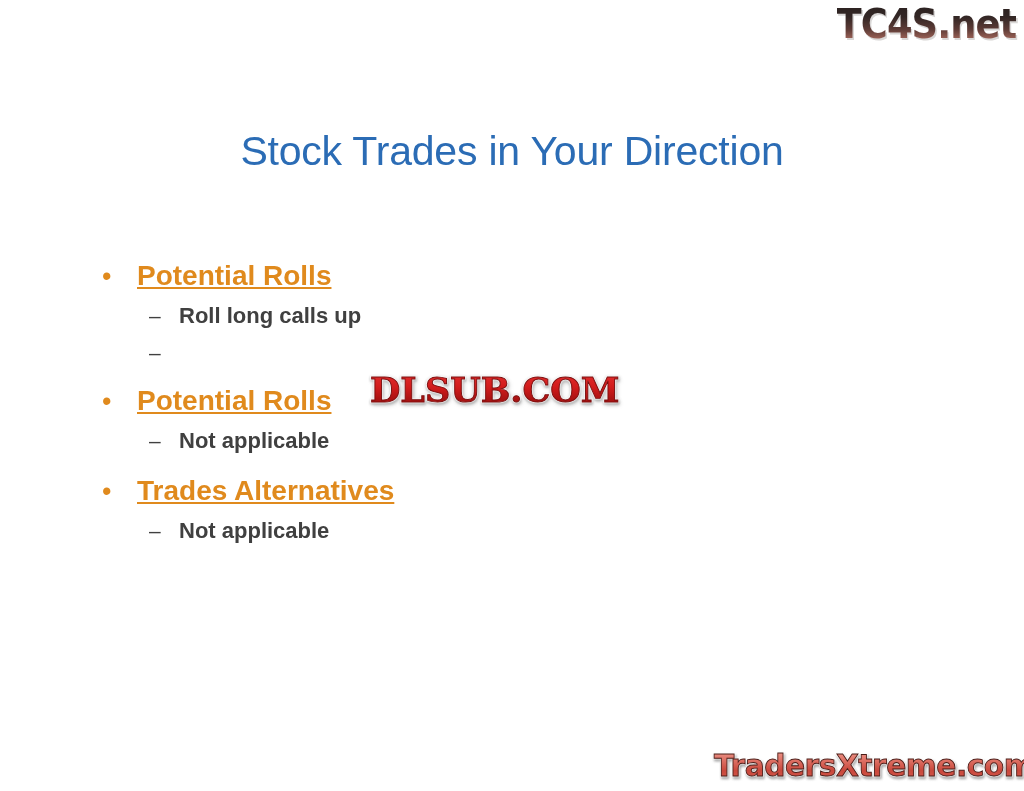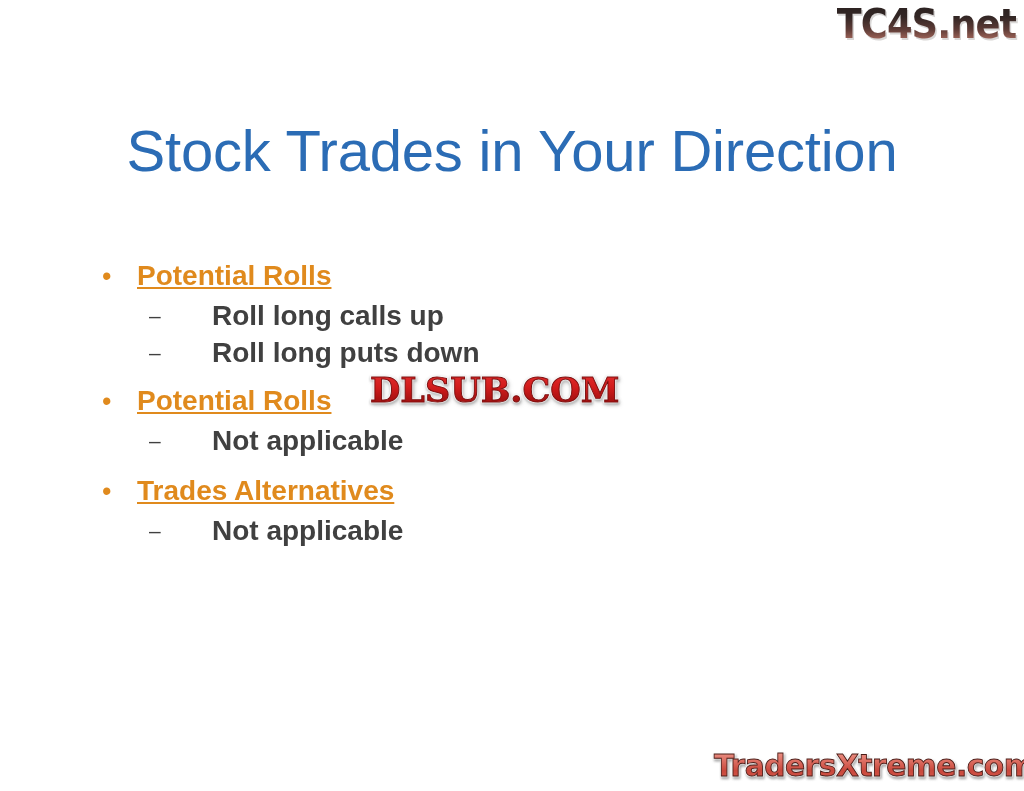--- a/index.html
+++ b/index.html
@@ -56,21 +56,21 @@
   }
 
   
   .slide-title {
     position: absolute;
     left: 0;
     top: 122px;
     width: 1024px;
     text-align: center;
     font-family: "Liberation Sans", sans-serif;
-    font-size: 58px;
+    font-size: 41px;
     line-height: 58px;
     font-weight: normal;
     color: #2b6cb5;
     letter-spacing: -0.2px;
     white-space: nowrap;
   }
 
   
   .body-list {
     position: absolute;
@@ -115,26 +115,25 @@
     flex: 0 0 83px;
     color: #404040;
     font-size: 21px;
     line-height: 34px;
     text-align: left;
     padding-left: 53px;
     box-sizing: border-box;
   }
   .lvl2 .label {
     font-family: "Liberation Sans", sans-serif;
-    font-size: 28px;
+    font-size: 22px;
     line-height: 34px;
     font-weight: bold;
     color: #404040;
     white-space: nowrap;
-    margin-left: 33px;
   }
 
   .gap-1 { height: 8px; }
   .gap-2 { height: 10px; }
 
   
   .dlsub {
     position: absolute;
     left: 370px;
     top: 371px;
@@ -254,21 +253,20 @@
     <div class="bullet-row lvl1">
       <span class="marker">•</span>
       <span class="label">Potential Rolls</span>
     </div>
     <div class="bullet-row lvl2">
       <span class="marker">–</span>
       <span class="label">Roll long calls up</span>
     </div>
     <div class="bullet-row lvl2">
       <span class="marker">–</span>
-      <span class="label">Roll long puts down</span>
     </div>
 
     <div class="gap-1"></div>
 
     <div class="bullet-row lvl1">
       <span class="marker">•</span>
       <span class="label">Potential Rolls</span>
     </div>
     <div class="bullet-row lvl2">
       <span class="marker">–</span>

